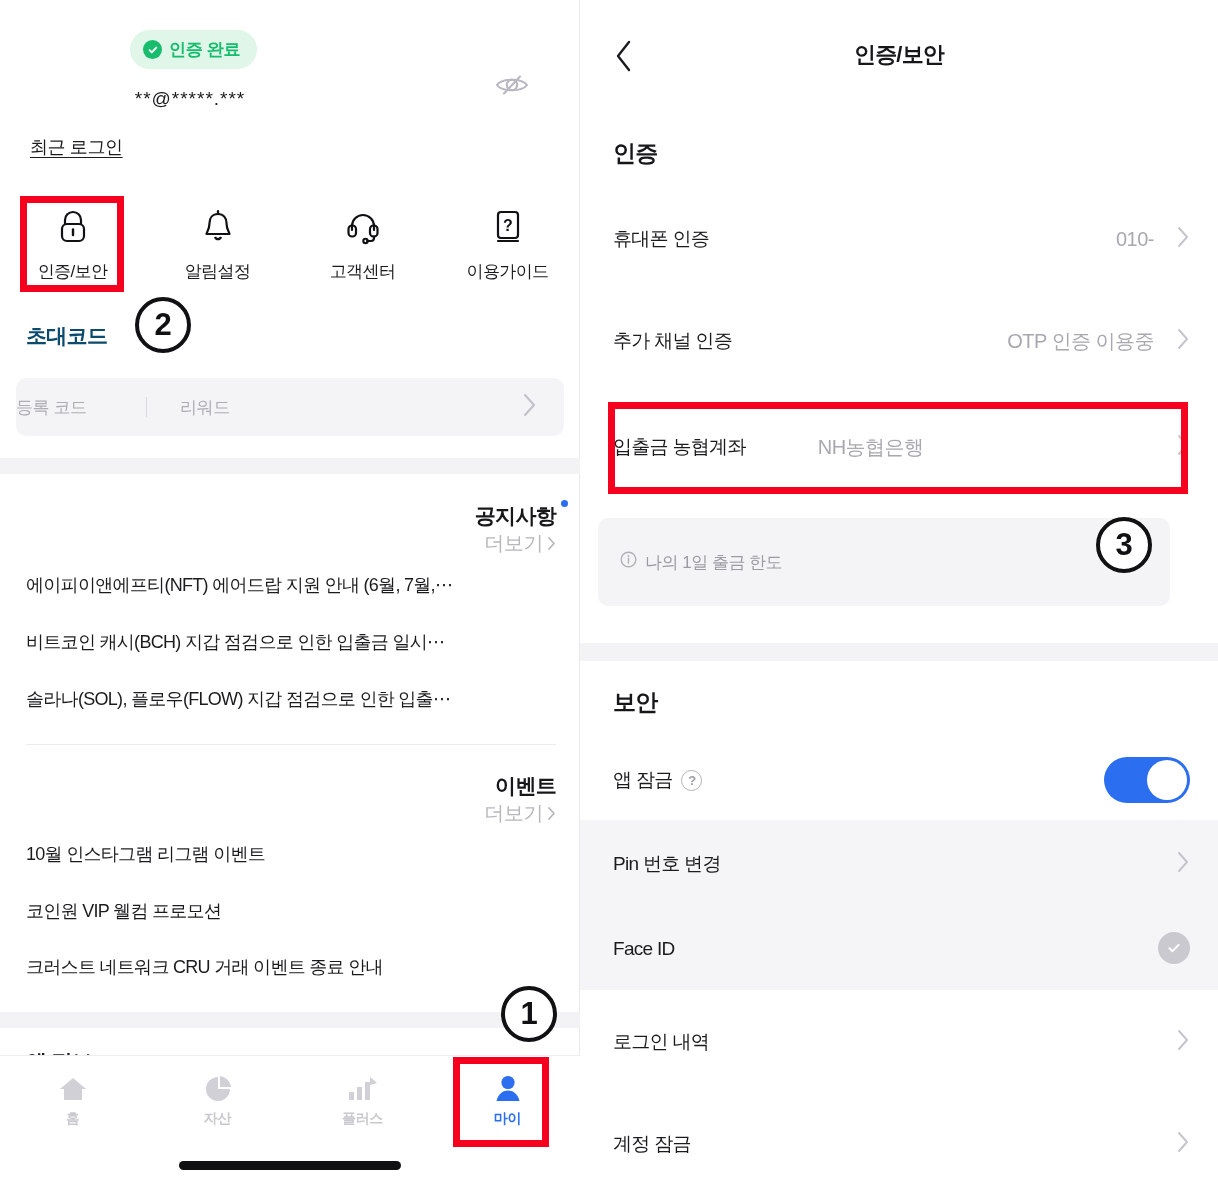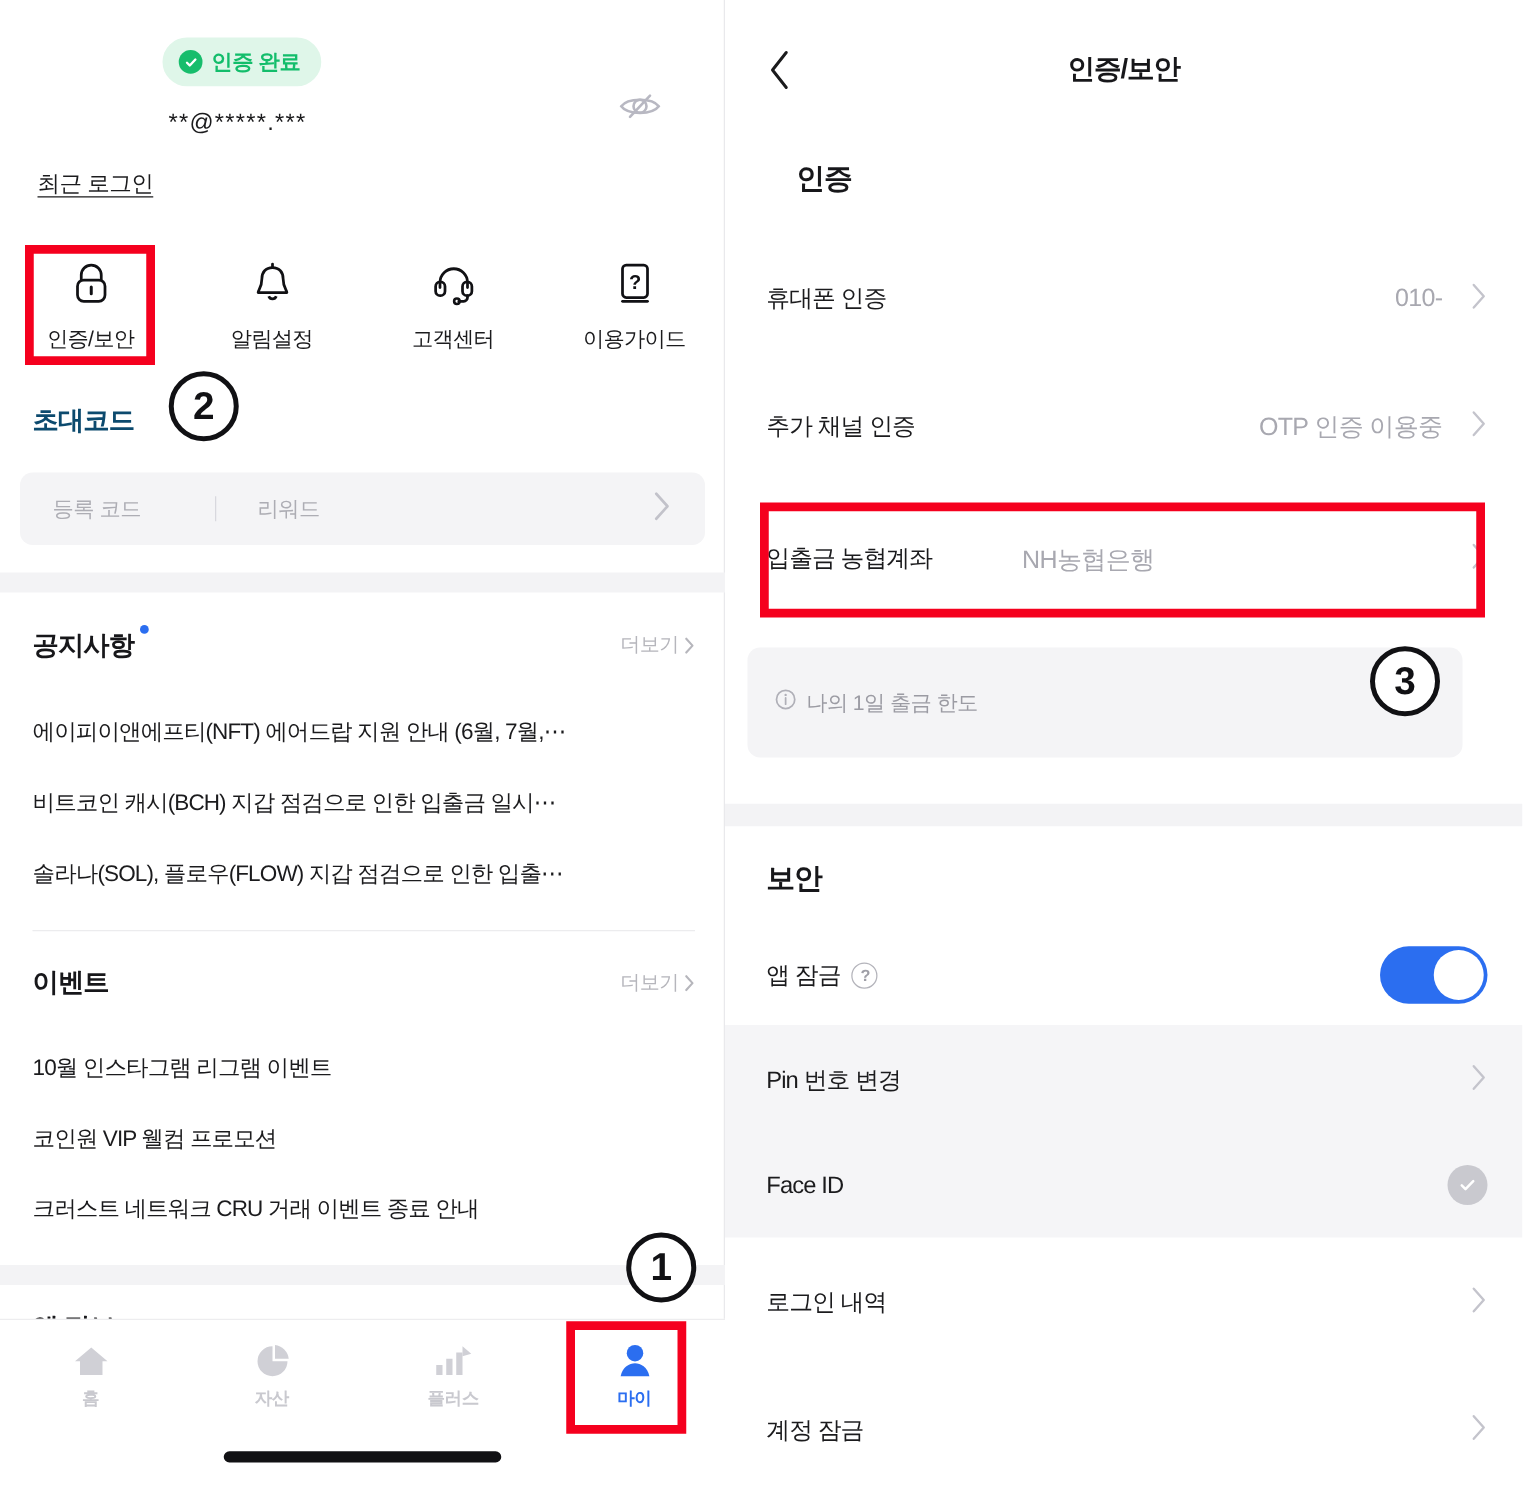--- a/index.html
+++ b/index.html
@@ -82,48 +82,48 @@
   }
   .invite-title { left: 26px; top: 322px; }
   .invite-box {
     position: absolute; left: 16px; top: 378px; width: 548px; height: 58px;
     background: #f4f4f6; border-radius: 10px;
     display: flex; align-items: center;
   }
   .invite-box .ph {
     font-size: 17px; color: #adadb4; letter-spacing: -0.4px;
   }
-  .invite-box .ph.code { margin-left: 26px; width: 130px; }
+  .invite-box .ph.code { width: 130px; }
   .invite-box .sep { width: 1px; height: 20px; background: #d8d8de; }
   .invite-box .ph.reward { margin-left: 33px; }
   .invite-box .chev { margin-left: auto; margin-right: 26px; }
 
   .band {
     position: absolute; left: 0; width: 580px; background: #f3f3f5;
   }
   .hair {
     position: absolute; left: 26px; width: 530px; height: 1px; background: #ececee;
   }
 
   
   .list-head {
     position: absolute; left: 26px; width: 530px;
-    display: flex; align-items: center;
+    display: flex; align-items: flex-end; flex-direction: column;
   }
   .list-head .ttl {
     font-size: 21px; font-weight: 700; color: #17171a; letter-spacing: -0.7px;
     position: relative;
   }
   .list-head .dot {
     position: absolute; right: -12px; top: -2px;
     width: 7px; height: 7px; border-radius: 50%; background: #2b6ef0;
   }
   .list-head .more {
     margin-left: auto; display: flex; align-items: center; gap: 4px;
-    font-size: 16px; color: #b6b6bc; letter-spacing: -0.4px;
+    font-size: 20px; color: #b6b6bc; letter-spacing: -0.4px;
   }
   .list-row {
     position: absolute; left: 26px; width: 530px;
     font-size: 18px; color: #1b1b1d; letter-spacing: -0.7px;
     white-space: nowrap; overflow: hidden;
   }
 
   
   .tabbar {
     position: absolute; left: 0; bottom: 0; width: 580px; height: 145px;
@@ -400,21 +400,21 @@
       <div class="r-back">
         <span>
           <svg width="22" height="34" viewBox="0 0 22 34">
               <path d="M16 3 L5 17 L16 31" fill="none" stroke="#1b1b1d" stroke-width="2.4" stroke-linecap="round" stroke-linejoin="round"></path>
             </svg>
         </span>
       </div>
       <div class="r-title">인증/보안</div>
     </div>
 
-    <div class="r-sec-title" style="top:127px;margin-left:24px;">인증</div>
+    <div class="r-sec-title" style="top:138px;">인증</div>
 
     <div class="r-row" style="top:208px;">
       <span class="lbl">휴대폰 인증</span>
       <span class="val">010-</span>
       <span class="chev">
         <svg width="14" height="24" viewBox="0 0 14 24">
             <path d="M3 3 L11 12 L3 21" fill="none" stroke="#c4c4cc" stroke-width="1.9" stroke-linecap="round" stroke-linejoin="round"></path>
           </svg>
       </span>
     </div>

